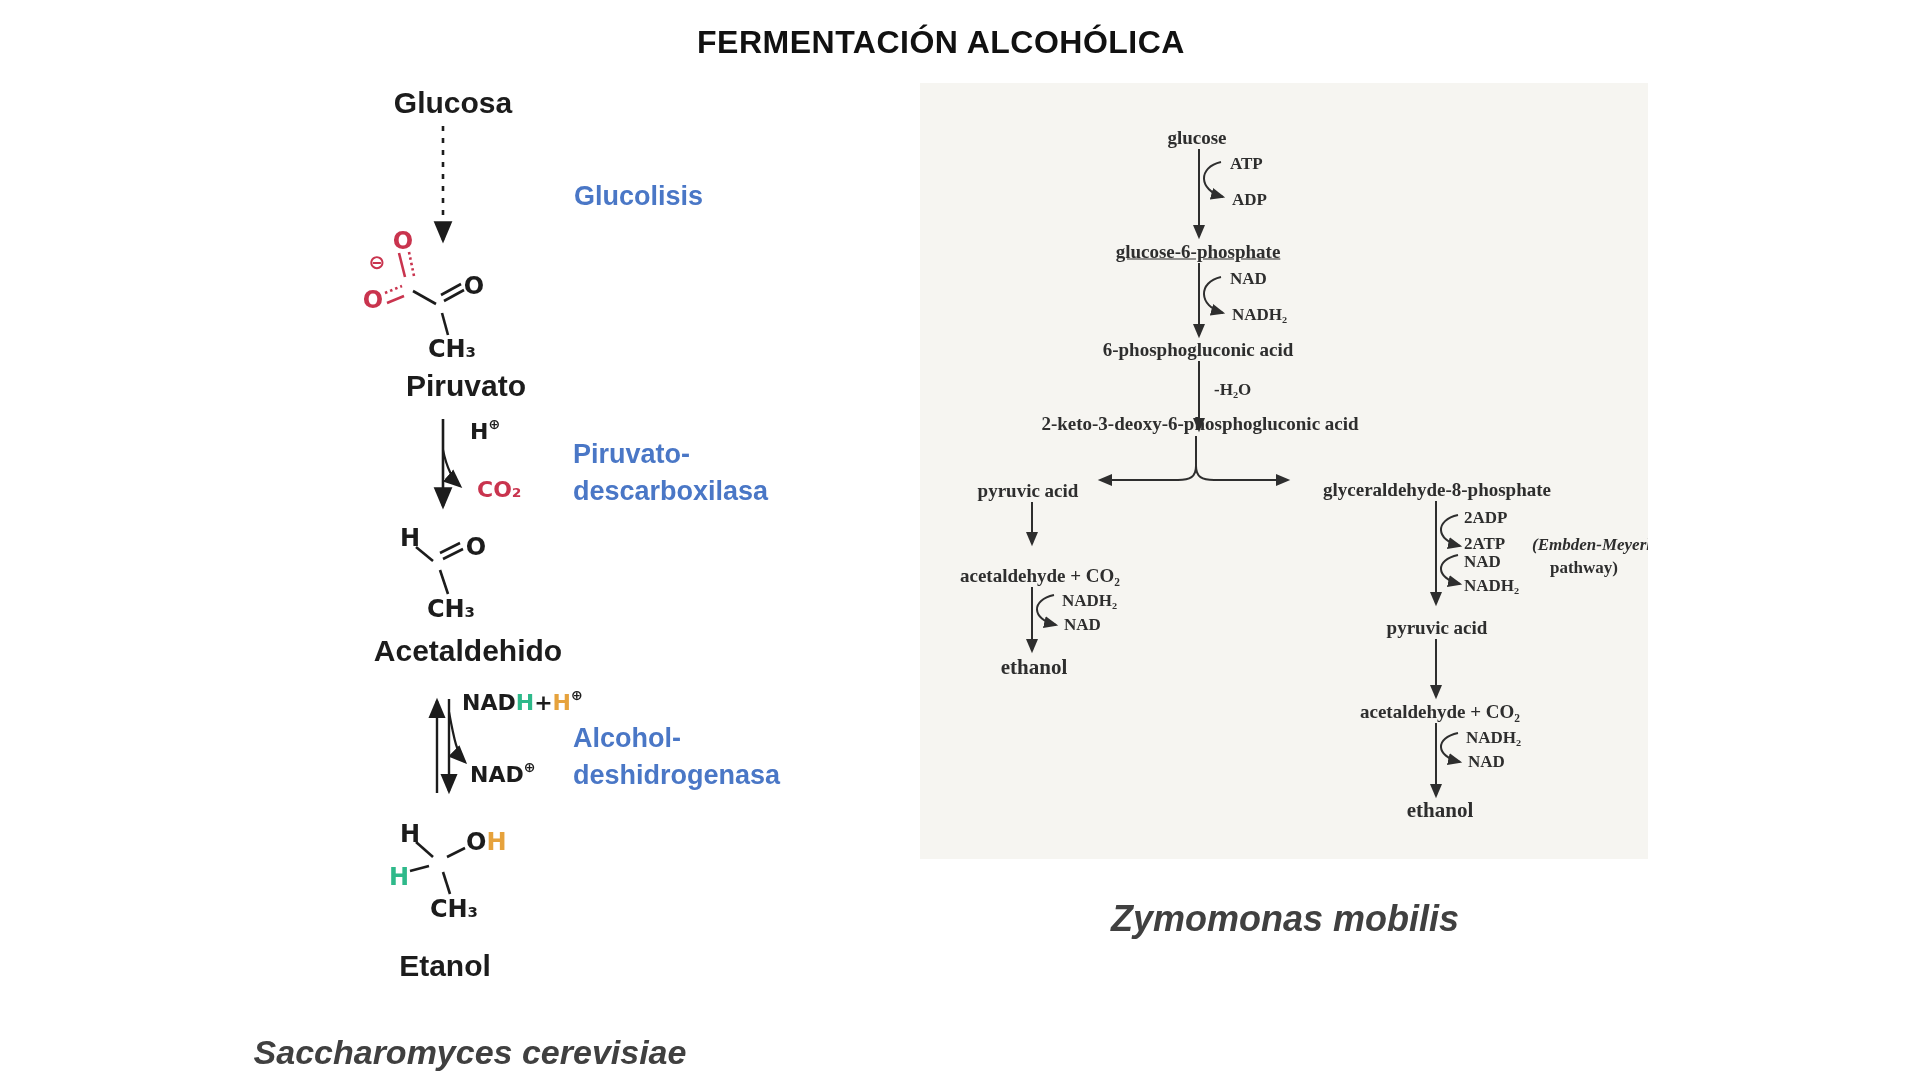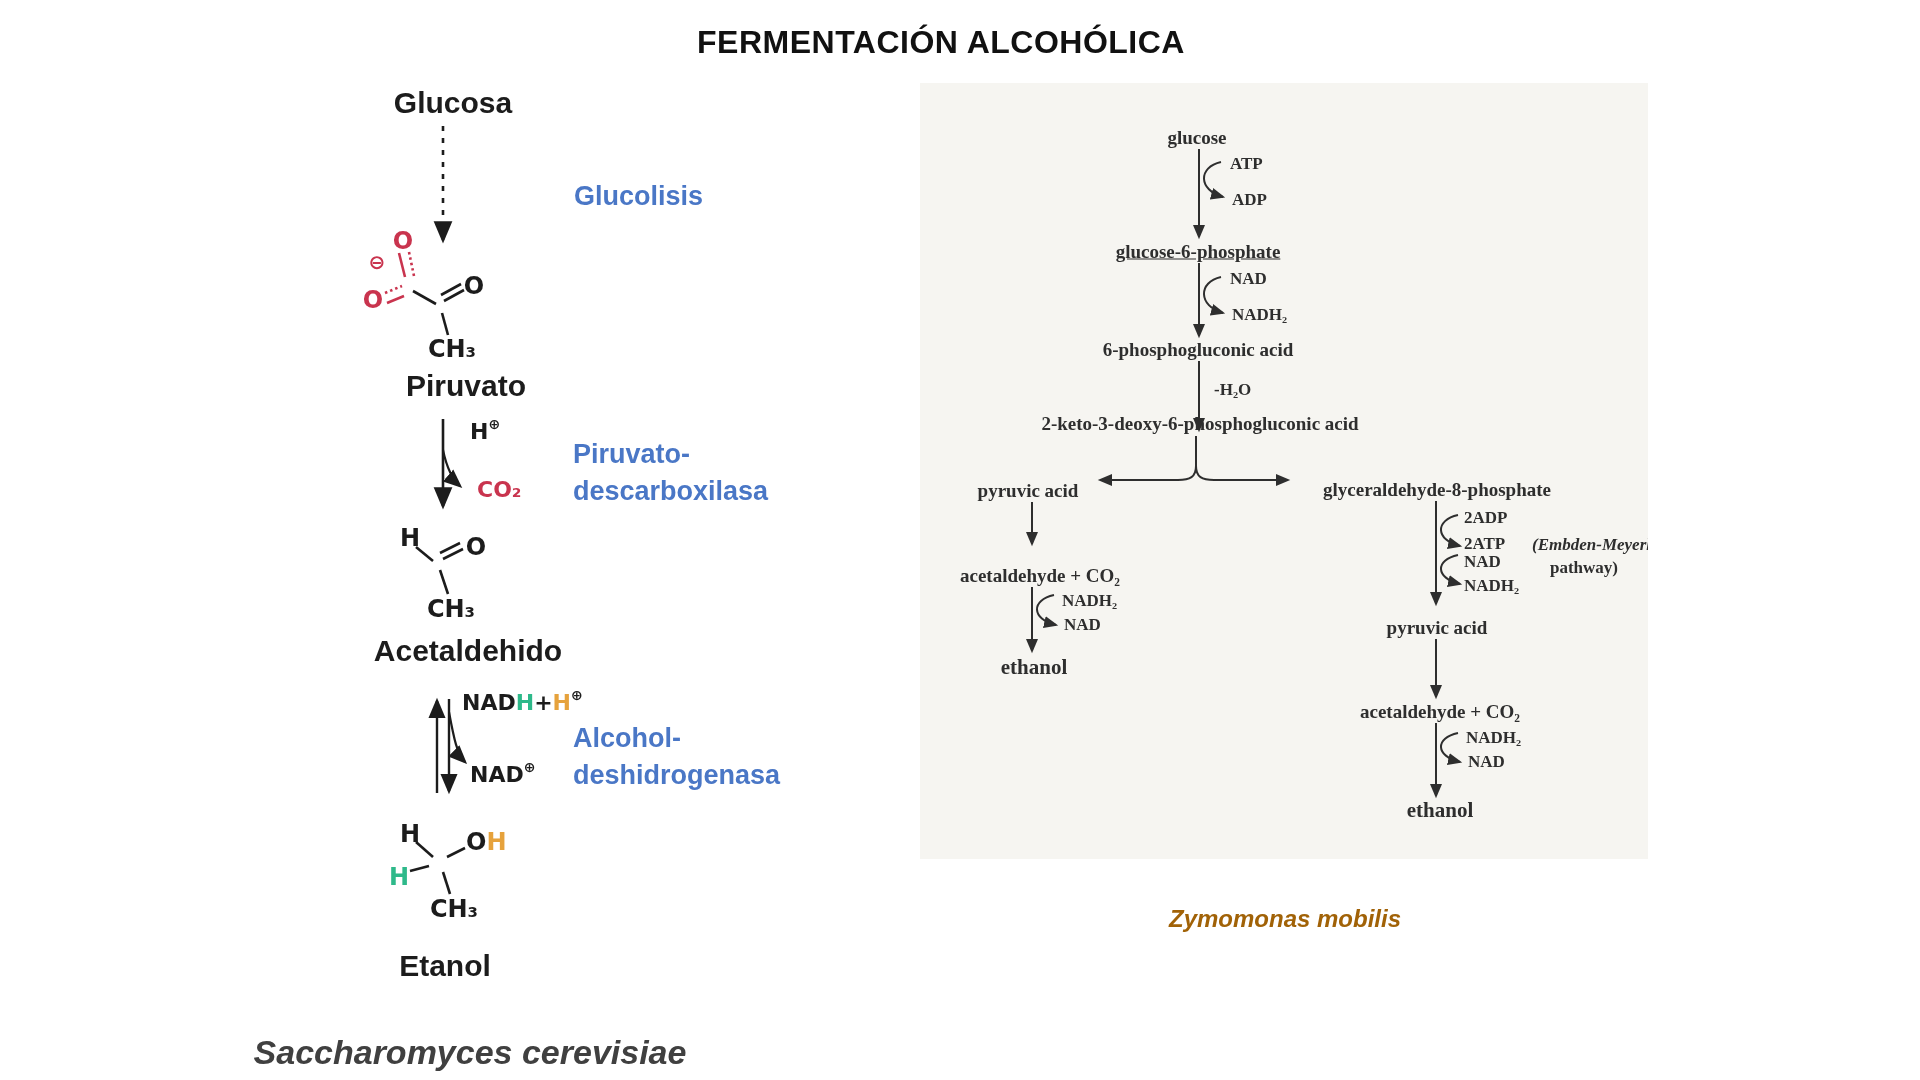--- a/index.html
+++ b/index.html
@@ -24,21 +24,21 @@
   sup.chg  { font-size:14px; vertical-align:10px; font-family:"DejaVu Sans",sans-serif; }
   .organism { font-weight:700; font-style:italic; font-size:34px; color:#404040; }
 
   
   .paper { position:absolute; left:920px; top:83px; width:833px; height:776px; background:#f6f5f1; }
   .r-node { font-weight:700; font-size:19px; color:#2e2e2e;
             font-family:"Liberation Serif","DejaVu Serif",serif; }
   .r-eth  { font-size:21px; }
   .r-cof  { font-weight:700; font-size:17px; color:#2e2e2e;
             font-family:"Liberation Serif","DejaVu Serif",serif; }
-  .zym    { font-weight:700; font-style:italic; font-size:24px; color:#a16207; }
+  .zym    { font-weight:700; font-style:italic; font-size:36px; color:#404040; }
 
   svg.lines { position:absolute; inset:0; pointer-events:none; }
 </style>
 </head>
 <body>
 
 <div class="stage">
 
   <div class="paper"></div>
 

